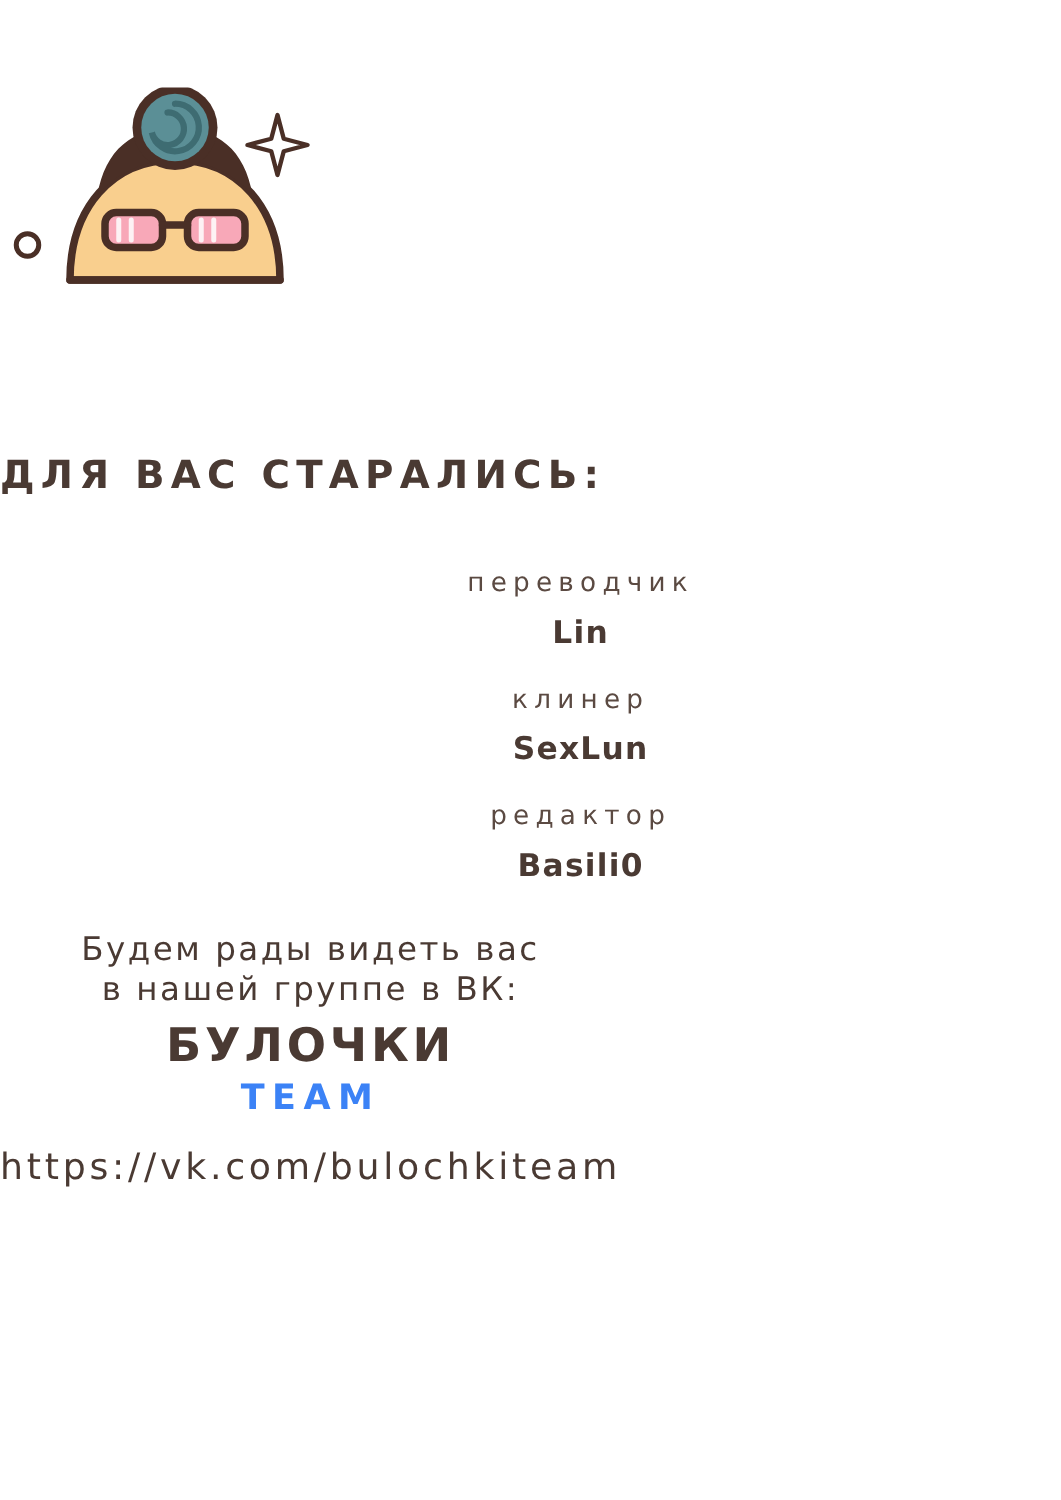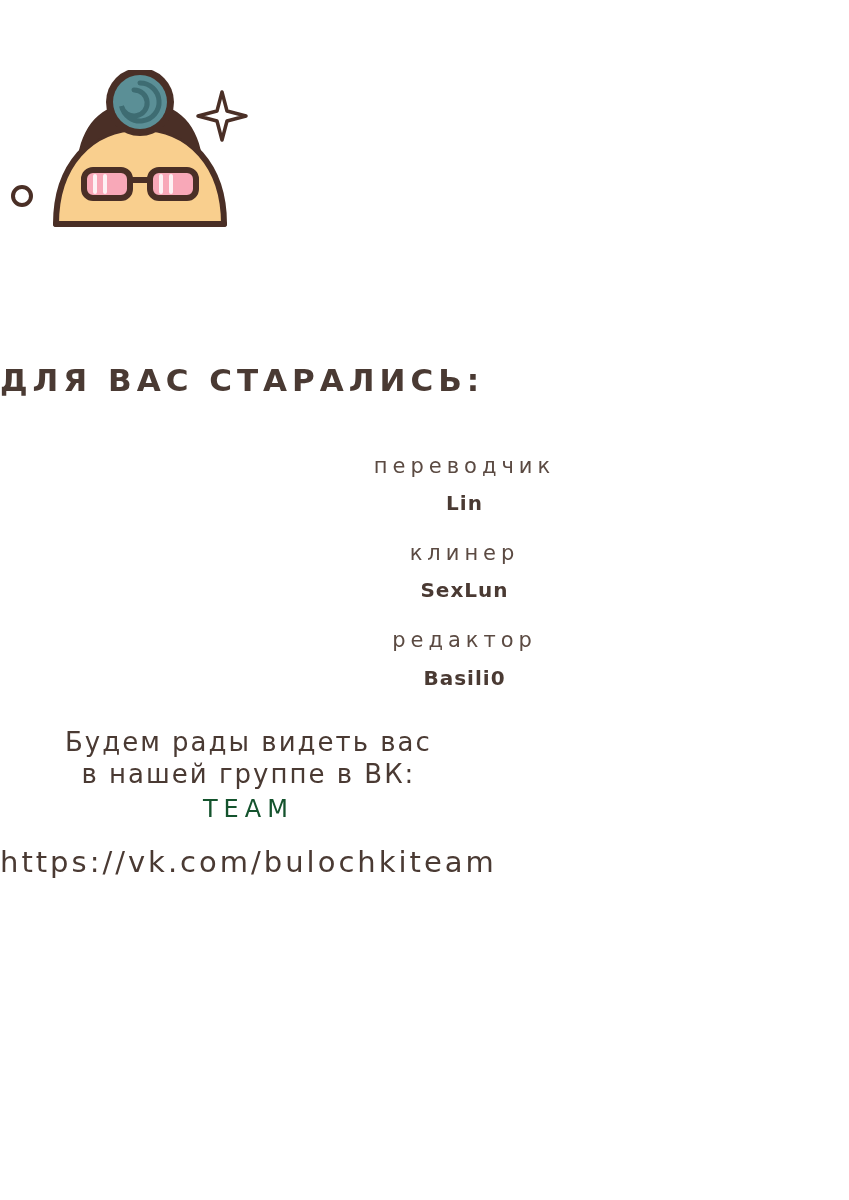--- a/index.html
+++ b/index.html
@@ -64,21 +64,21 @@
   }
   .credit-role {
     font-size: 21px;
     letter-spacing: 5px;
     color: #5b4a42;
     font-weight: 400;
     line-height: 1.2;
   }
   .credit-name {
     margin-top: 12px;
-    font-size: 20px;
+    font-size: 25px;
     font-weight: bold;
     letter-spacing: 1px;
     color: #4a3a33;
     line-height: 1.2;
   }
 
   
   .footer {
     margin-top: 10px;
     text-align: center;
@@ -92,24 +92,24 @@
   .footer-team {
     margin-top: 8px;
     font-size: 37px;
     font-weight: bold;
     letter-spacing: 3px;
     color: #4a3a33;
     line-height: 1.1;
   }
   .footer-team-sub {
     margin-top: 4px;
-    font-size: 24px;
-    font-weight: normal;
+    font-size: 28px;
+    font-weight: bold;
     letter-spacing: 6px;
-    color: #14532d;
+    color: #3b82f6;
   }
   .footer-url {
     margin-top: 22px;
     font-size: 29px;
     letter-spacing: 3px;
     color: #4a3a33;
     text-decoration: none;
     display: inline-block;
   }
 </style>
@@ -163,17 +163,18 @@
     <div class="credit-block">
       <div class="credit-role">редактор</div>
       <div class="credit-name">Basili0</div>
     </div>
 
   </div>
 
   <div class="footer">
     <div class="footer-line">Будем рады видеть вас</div>
     <div class="footer-line">в нашей группе в ВК:</div>
+    <div class="footer-team">БУЛОЧКИ</div>
     <div class="footer-team-sub">TEAM</div>
     <a class="footer-url" href="#">https://vk.com/bulochkiteam</a>
   </div>
 
 </div>
 
 </body></html>

